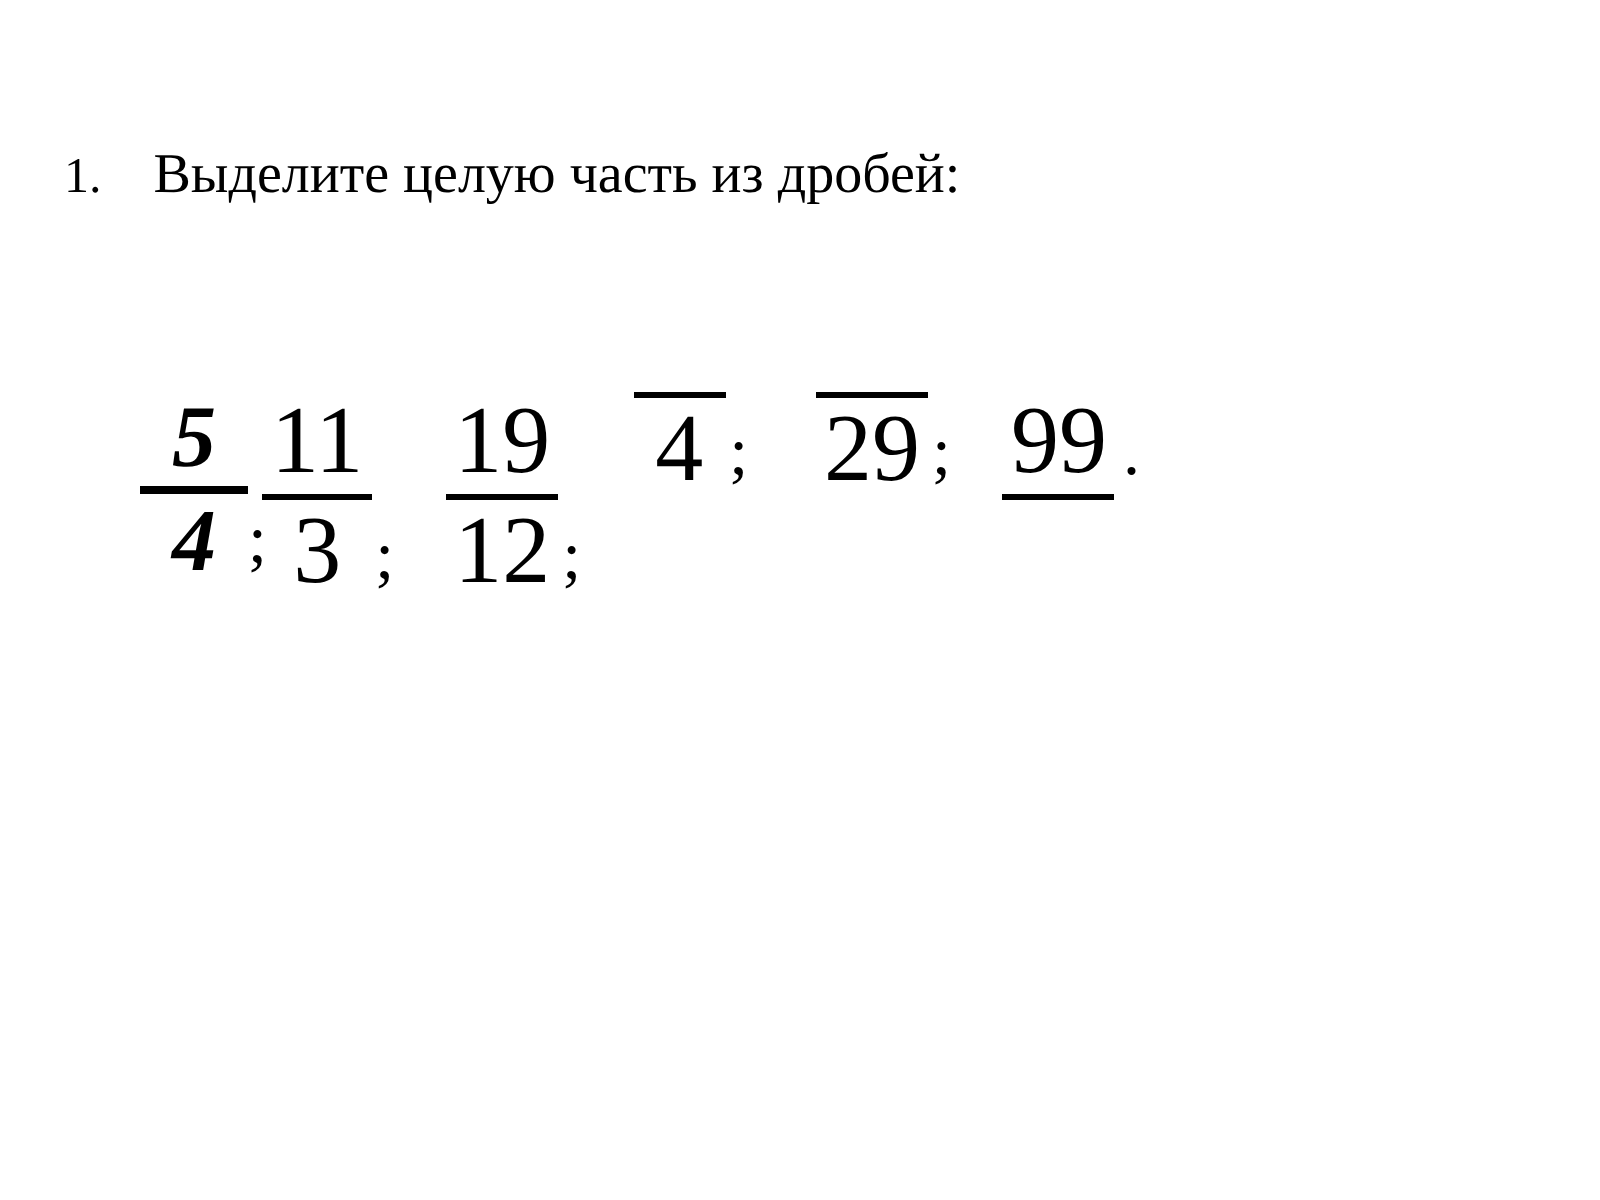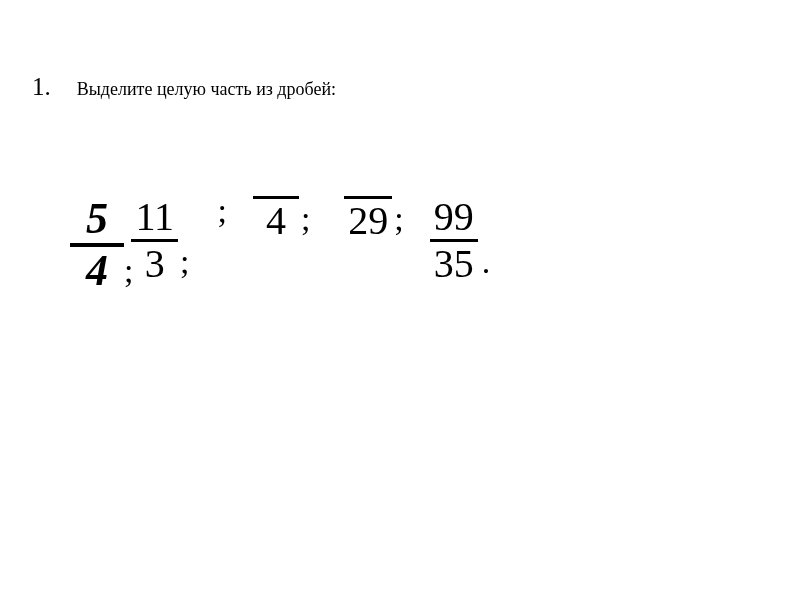--- a/index.html
+++ b/index.html
@@ -30,21 +30,21 @@
     top: 74px;
     display: flex;
     align-items: baseline;
   }
   .task-number {
     font-size: 25px;
     line-height: 1;
     font-family: "Liberation Serif", serif;
   }
   .task-text {
-    font-size: 18px;
+    font-size: 28px;
     line-height: 1;
     margin-left: 26px;
     font-family: "Liberation Serif", serif;
   }
 
   
   .fractions-row {
     position: absolute;
     left: 70px;
     top: 196px;
@@ -55,21 +55,21 @@
   .frac-group {
     display: flex;
     align-items: flex-end;
   }
 
   .frac {
     display: inline-flex;
     flex-direction: column;
     align-items: center;
     font-family: "Liberation Serif", serif;
-    font-size: 40px;
+    font-size: 48px;
     line-height: 1.05;
   }
   .frac .num {
     padding: 0 4px 1px 4px;
   }
   .frac .bar {
     display: block;
     height: 3px;
     background: #000;
     width: 100%;
@@ -136,20 +136,25 @@
         <span class="num">11</span>
         <span class="bar"></span>
         <span class="den">3</span>
       </span>
       <span class="sep">;</span>
     </div>
 
     <div class="gap-md"></div>
 
     <div class="frac-group">
+      <span class="frac">
+        <span class="num">19</span>
+        <span class="bar"></span>
+        <span class="den">12</span>
+      </span>
       <span class="sep">;</span>
     </div>
 
     <div class="gap-md"></div>
 
     <div class="frac-group">
       <span class="frac">
         <span class="bar"></span>
         <span class="den">4</span>
       </span>
@@ -165,19 +170,18 @@
       </span>
       <span class="sep">;</span>
     </div>
 
     <div class="gap-md"></div>
 
     <div class="frac-group">
       <span class="frac">
         <span class="num">99</span>
         <span class="bar"></span>
-        <span class="den">35</span>
       </span>
       <span class="period">.</span>
     </div>
 
   </div>
 </div>
 
 </body></html>

